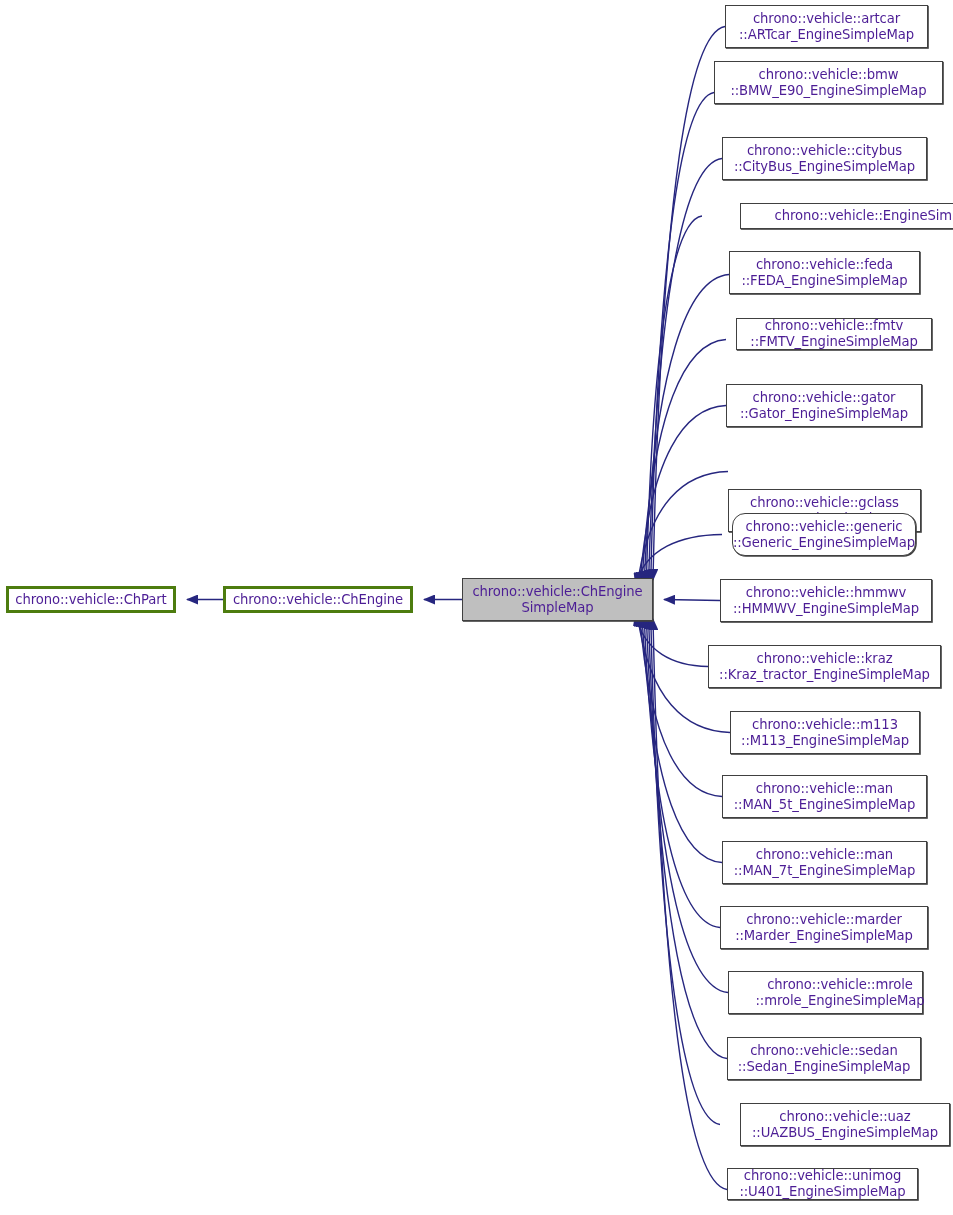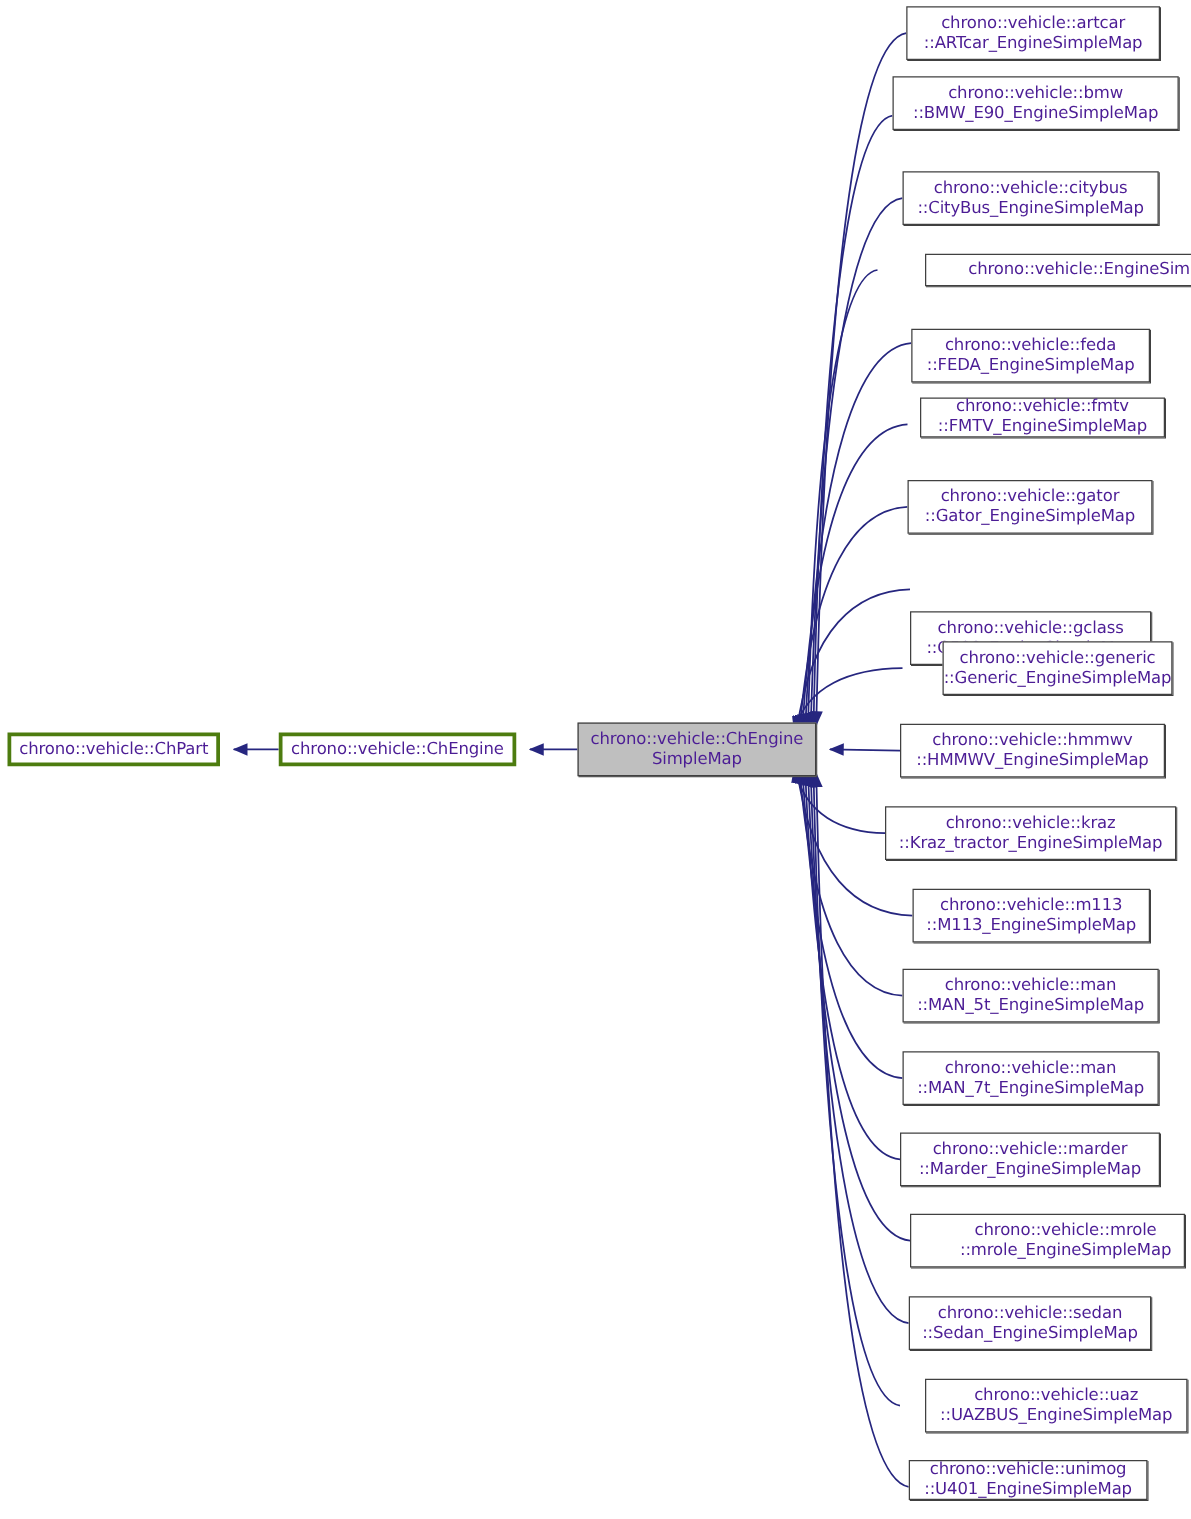--- a/index.html
+++ b/index.html
@@ -92,43 +92,43 @@
   </div>
 
   <div id="derived-host">
       <div class="node framed" style="left: 725px; top: 5px; width: 203px; height: 43px;"><span class="label">chrono::vehicle::artcar
 ::ARTcar_EngineSimpleMap</span></div>
       <div class="node framed" style="left: 714px; top: 61px; width: 229px; height: 43px;"><span class="label">chrono::vehicle::bmw
 ::BMW_E90_EngineSimpleMap</span></div>
       <div class="node framed" style="left: 722px; top: 137px; width: 205px; height: 43px;"><span class="label">chrono::vehicle::citybus
 ::CityBus_EngineSimpleMap</span></div>
       <div class="node framed" style="left: 740px; top: 203px; width: 294px; height: 26px;"><span class="label">chrono::vehicle::EngineSimpleMap</span></div>
-      <div class="node framed" style="left: 729px; top: 263px; width: 191px; height: 43px;"><span class="label">chrono::vehicle::feda
+      <div class="node framed" style="left: 729px; top: 251px; width: 191px; height: 43px;"><span class="label">chrono::vehicle::feda
 ::FEDA_EngineSimpleMap</span></div>
       <div class="node framed" style="left: 736px; top: 318px; width: 196px; height: 32px;"><span class="label">chrono::vehicle::fmtv
 ::FMTV_EngineSimpleMap</span></div>
       <div class="node framed" style="left: 726px; top: 384px; width: 196px; height: 43px;"><span class="label">chrono::vehicle::gator
 ::Gator_EngineSimpleMap</span></div>
       <div class="node framed" style="left: 728px; top: 450px; width: 193px; height: 43px; margin-top: 39px;"><span class="label">chrono::vehicle::gclass
 ::G500_EngineSimpleMap</span></div>
-      <div class="node framed" style="left: 754px; top: 513px; width: 184px; height: 43px;"><span class="label">chrono::vehicle::generic
+      <div class="node framed" style="left: 732px; top: 513px; width: 184px; height: 43px; border-radius: 13px;"><span class="label">chrono::vehicle::generic
 ::Generic_EngineSimpleMap</span></div>
       <div class="node framed" style="left: 720px; top: 579px; width: 212px; height: 43px;"><span class="label">chrono::vehicle::hmmwv
 ::HMMWV_EngineSimpleMap</span></div>
       <div class="node framed" style="left: 708px; top: 645px; width: 233px; height: 43px;"><span class="label">chrono::vehicle::kraz
 ::Kraz_tractor_EngineSimpleMap</span></div>
       <div class="node framed" style="left: 730px; top: 711px; width: 190px; height: 43px;"><span class="label">chrono::vehicle::m113
 ::M113_EngineSimpleMap</span></div>
       <div class="node framed" style="left: 722px; top: 775px; width: 205px; height: 43px;"><span class="label">chrono::vehicle::man
 ::MAN_5t_EngineSimpleMap</span></div>
       <div class="node framed" style="left: 722px; top: 841px; width: 205px; height: 43px;"><span class="label">chrono::vehicle::man
 ::MAN_7t_EngineSimpleMap</span></div>
       <div class="node framed" style="left: 720px; top: 906px; width: 208px; height: 43px;"><span class="label">chrono::vehicle::marder
 ::Marder_EngineSimpleMap</span></div>
-      <div class="node framed" style="left: 728px; top: 971px; width: 220px; height: 43px; padding-left: 29px;"><span class="label">chrono::vehicle::mrole
+      <div class="node framed" style="left: 728px; top: 971px; width: 195px; height: 43px; padding-left: 29px;"><span class="label">chrono::vehicle::mrole
 ::mrole_EngineSimpleMap</span></div>
       <div class="node framed" style="left: 727px; top: 1037px; width: 194px; height: 43px;"><span class="label">chrono::vehicle::sedan
 ::Sedan_EngineSimpleMap</span></div>
       <div class="node framed" style="left: 720px; top: 1103px; width: 210px; height: 43px; margin-left: 20px;"><span class="label">chrono::vehicle::uaz
 ::UAZBUS_EngineSimpleMap</span></div>
       <div class="node framed" style="left: 727px; top: 1168px; width: 191px; height: 32px;"><span class="label">chrono::vehicle::unimog
 ::U401_EngineSimpleMap</span></div>
     </div>
 
 </div>

